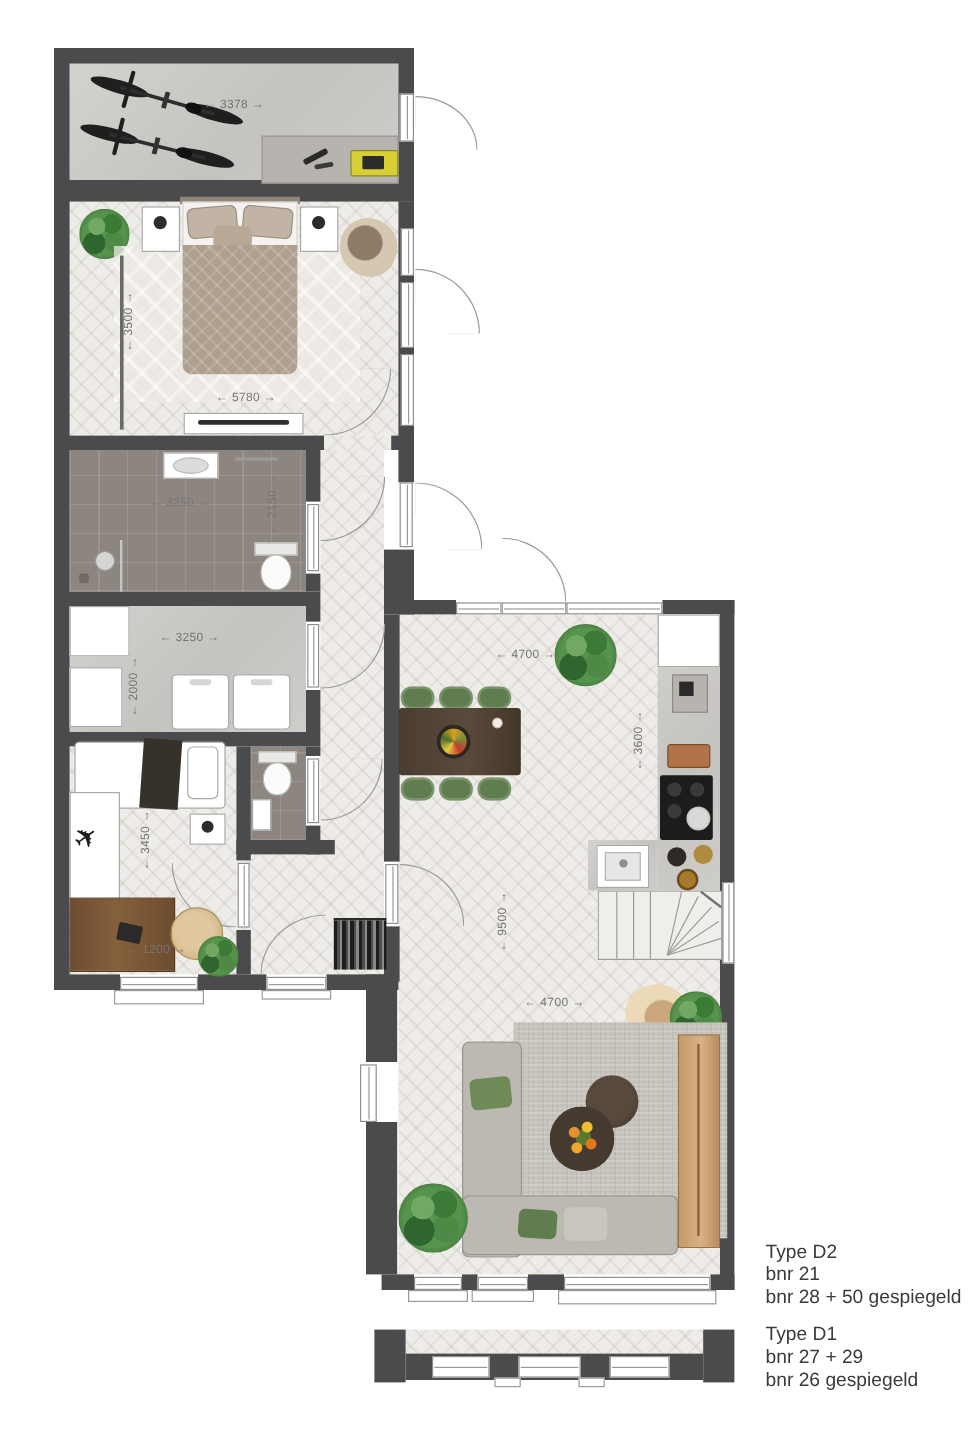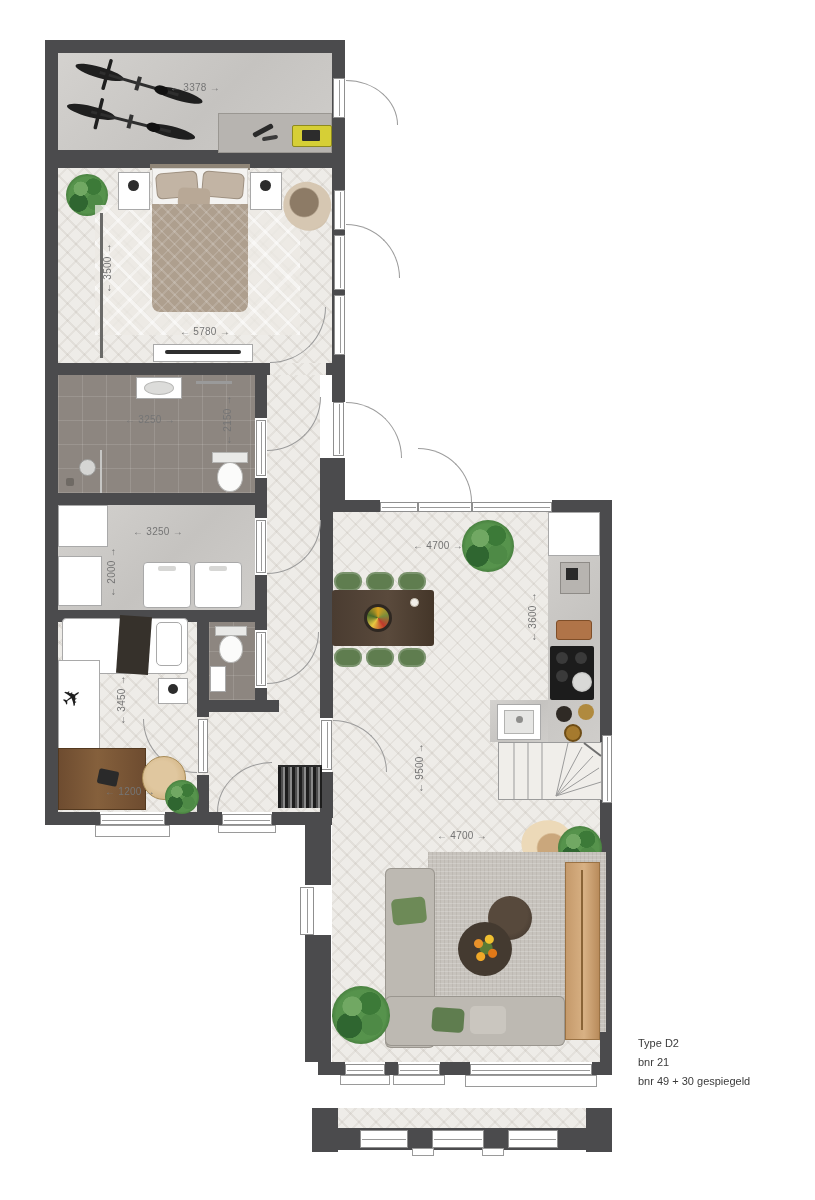--- a/index.html
+++ b/index.html
@@ -44,21 +44,21 @@
     repeating-linear-gradient(90deg, rgba(120,112,102,.12) 0 1px, transparent 1px 4px),
     #c7c3bd;}
   .duvet{background:
     repeating-linear-gradient(45deg, rgba(255,255,255,.16) 0 2px, transparent 2px 9px),
     repeating-linear-gradient(-45deg, rgba(255,255,255,.13) 0 2px, transparent 2px 9px),
     #ae9f8e;border-radius:0 0 8px 8px;}
   .sofa{background:#bdb9b2;border-radius:6px;box-shadow:inset 0 0 0 1px rgba(120,115,108,.5);}
   .chair-green{background:#5f7d4f;border-radius:9px;box-shadow:inset 0 0 0 2px rgba(255,255,255,.18);}
   .coats{background:repeating-linear-gradient(90deg,#1d1d1d 0 3px,#4e4e4e 3px 5px,#8a8a8a 5px 7px);
          border-top:2px solid #2a2a2a;}
-  .legend{font-size:11px;line-height:19px;color:#3b3b3b;}
+  .legend{font-size:16px;line-height:19px;color:#3b3b3b;}
 </style>
 </head>
 <body>
 
 <div id="canvas">
 
   <div class="abs fl-c" style="left:58px;top:53px;width:274px;height:100px;"></div>
   <div class="abs fl-h" style="left:58px;top:168px;width:274px;height:195px;"></div>
   <div class="abs fl-t" style="left:58px;top:375px;width:197px;height:118px;"></div>
   <div class="abs fl-h" style="left:267px;top:363px;width:53px;height:449px;"></div>
@@ -299,16 +299,21 @@
   <div class="abs w" style="left:338px;top:1128px;width:248px;height:22px;"></div>
   <div class="abs win-h" style="left:360px;top:1130px;width:48px;height:18px;"></div>
   <div class="abs win-h" style="left:432px;top:1130px;width:52px;height:18px;"></div>
   <div class="abs win-h" style="left:508px;top:1130px;width:50px;height:18px;"></div>
   <div class="abs sill" style="left:412px;top:1148px;width:22px;height:8px;"></div>
   <div class="abs sill" style="left:482px;top:1148px;width:22px;height:8px;"></div>
 
   <div class="abs legend" style="left:638px;top:1034px;width:175px;">
     <div>Type D2</div>
     <div>bnr 21</div>
-    <div>bnr 49 + 30 gespiegeld</div>
+    <div>bnr 28 + 50 gespiegeld</div>
   </div>
+  <div class="abs legend" style="left:638px;top:1103px;width:175px;">
+    <div>Type D1</div>
+    <div>bnr 27 + 29</div>
+    <div>bnr 26 gespiegeld</div>
+  </div>
 
 </div>
 
 </body></html>

